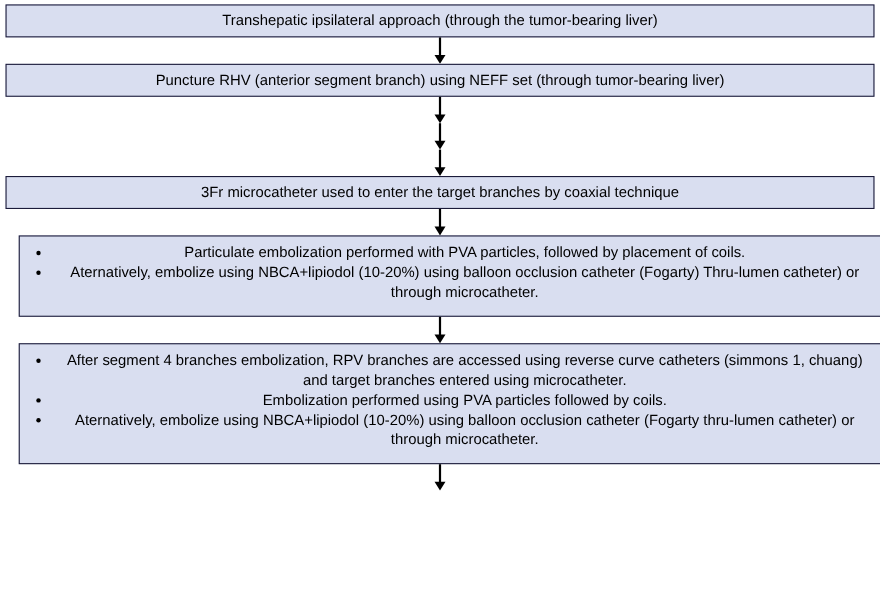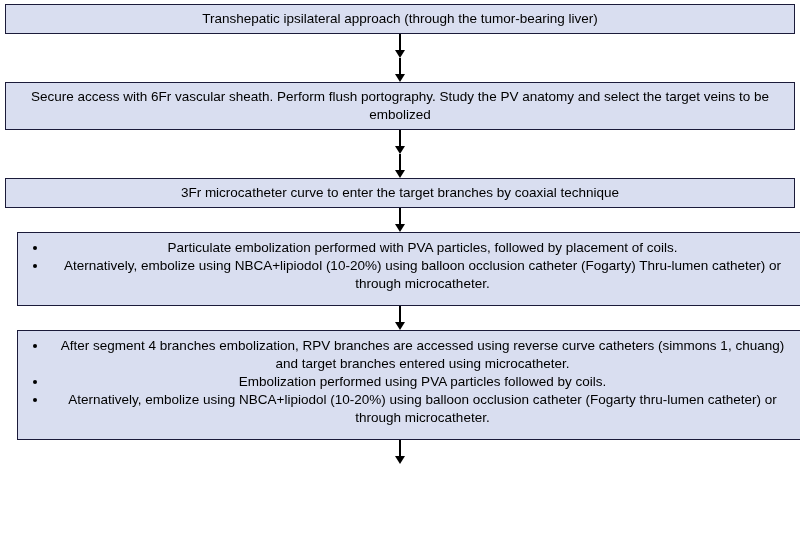--- a/index.html
+++ b/index.html
@@ -76,43 +76,43 @@
 
   <div class="box center">
     <span>Transhepatic ipsilateral approach (through the tumor-bearing liver)</span>
   </div>
 
   <div class="arrow">
     <span class="shaft"></span>
     <span class="head"></span>
   </div>
 
-
-  <div class="arrow">
-    <span class="shaft"></span>
-    <span class="head"></span>
-  </div>
-
   <div class="box center">
-    <span>Secure access with 6Fr vascular sheath. Perform flush portography. Study the PV anatomy and select the target veins to be embolized</span>
+    <span>Puncture RHV (anterior segment branch) using NEFF set (through tumor-bearing liver)</span>
   </div>
 
   <div class="arrow">
     <span class="shaft"></span>
     <span class="head"></span>
   </div>
 
 
   <div class="arrow">
     <span class="shaft"></span>
     <span class="head"></span>
   </div>
 
+
+  <div class="arrow">
+    <span class="shaft"></span>
+    <span class="head"></span>
+  </div>
+
   <div class="box center">
-    <span>3Fr microcatheter curve to enter the target branches by coaxial technique</span>
+    <span>3Fr microcatheter used to enter the target branches by coaxial technique</span>
   </div>
 
   <div class="arrow">
     <span class="shaft"></span>
     <span class="head"></span>
   </div>
 
   <div class="box bullets">
     <ul>
       <li>Particulate embolization performed with PVA particles, followed by placement of coils.</li>

